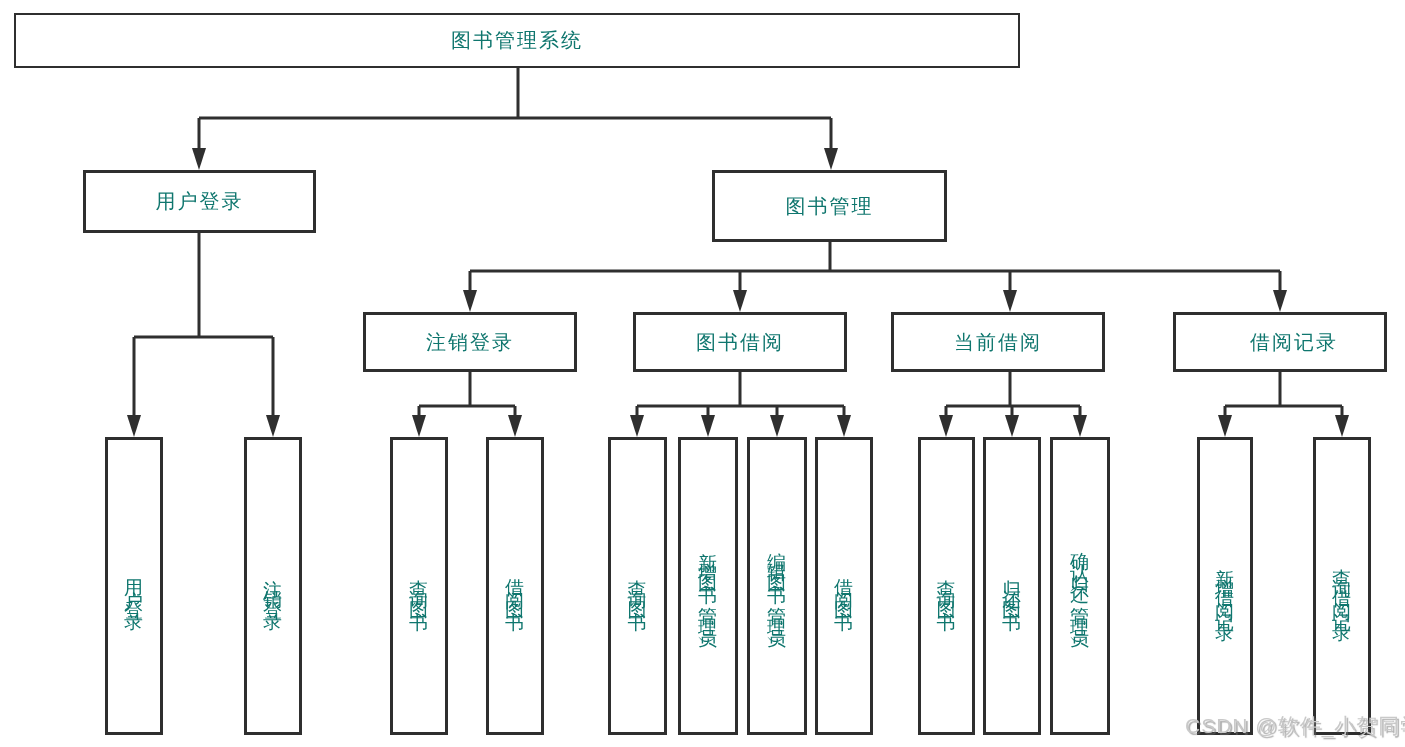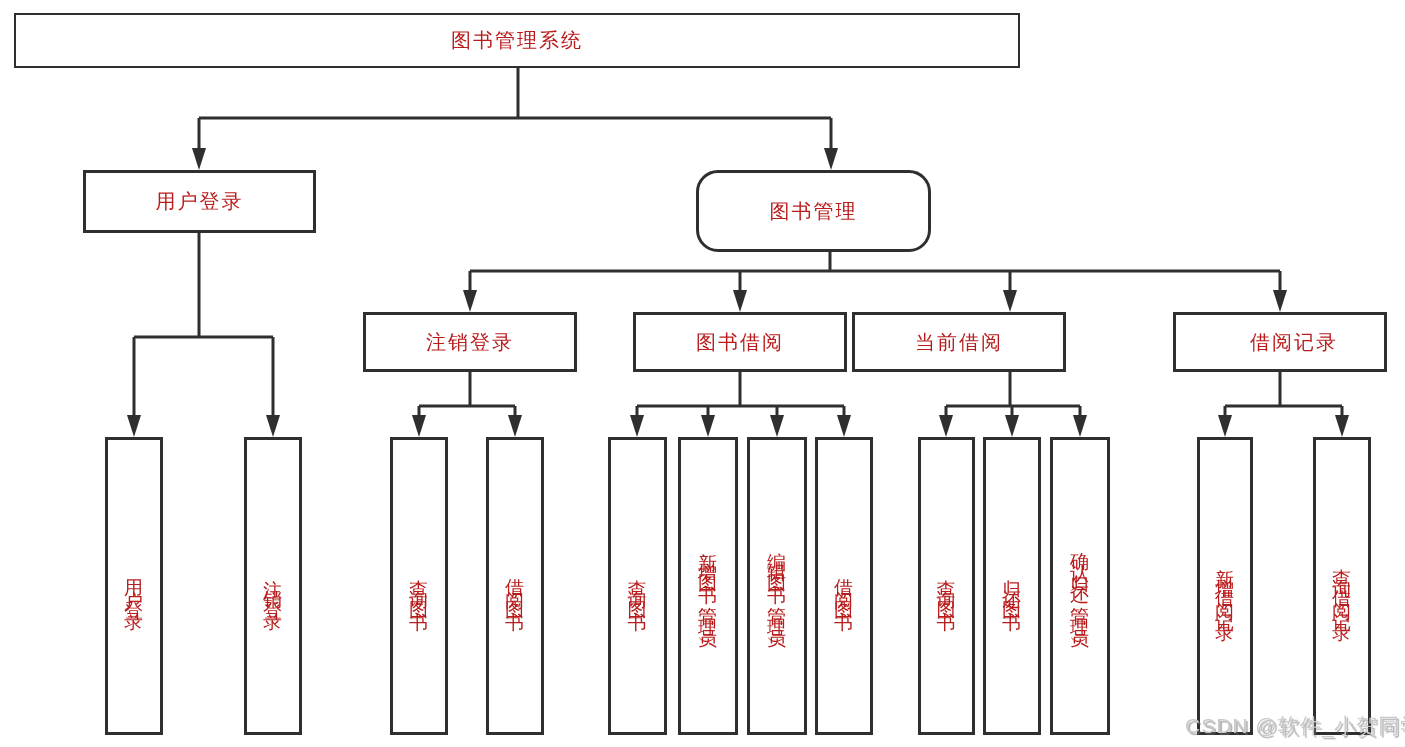--- a/index.html
+++ b/index.html
@@ -21,46 +21,46 @@
     pointer-events:none;
   }
   .node{
     position:absolute;
     box-sizing:border-box;
     border:3px solid #2f2f2f;
     background:#ffffff;
     display:flex;
     align-items:center;
     justify-content:center;
-    color:#b91c1c;
+    color:#0f766e;
   }
   .node.root{border-width:2px;}
   .hlabel{
     font-size:20px;
     letter-spacing:2px;
     white-space:nowrap;
   }
   .vnode .vlabel{
     writing-mode:vertical-rl;
     text-orientation:mixed;
     font-size:19px;
     letter-spacing:11px;
     line-height:1;
     white-space:nowrap;
   }
   
   .root{left:14px;top:13px;width:1006px;height:55px;}
   
   .n-user-login{left:83px;top:170px;width:233px;height:63px;}
-  .n-book-mgmt{left:696px;top:170px;width:235px;height:82px;border-radius:22px;}
+  .n-book-mgmt{left:712px;top:170px;width:235px;height:72px;}
   
   .lvl3{top:312px;width:214px;height:60px;}
   .n-new-book{left:363px;}
   .n-book-borrow{left:633px;}
-  .n-cur-borrow{left:852px;text-align:right;}
+  .n-cur-borrow{left:891px;text-align:right;}
   .n-borrow-rec{left:1173px;padding-left:28px;}
   
   .vnode{top:437px;height:298px;}
   .v1{left:105px;width:58px;}
   .v2{left:244px;width:58px;}
   .v3{left:390px;width:58px;}
   .v4{left:486px;width:58px;}
   .v5{left:608px;width:59px;}
   .v6{left:678px;width:60px;}
   .v7{left:747px;width:60px;}

